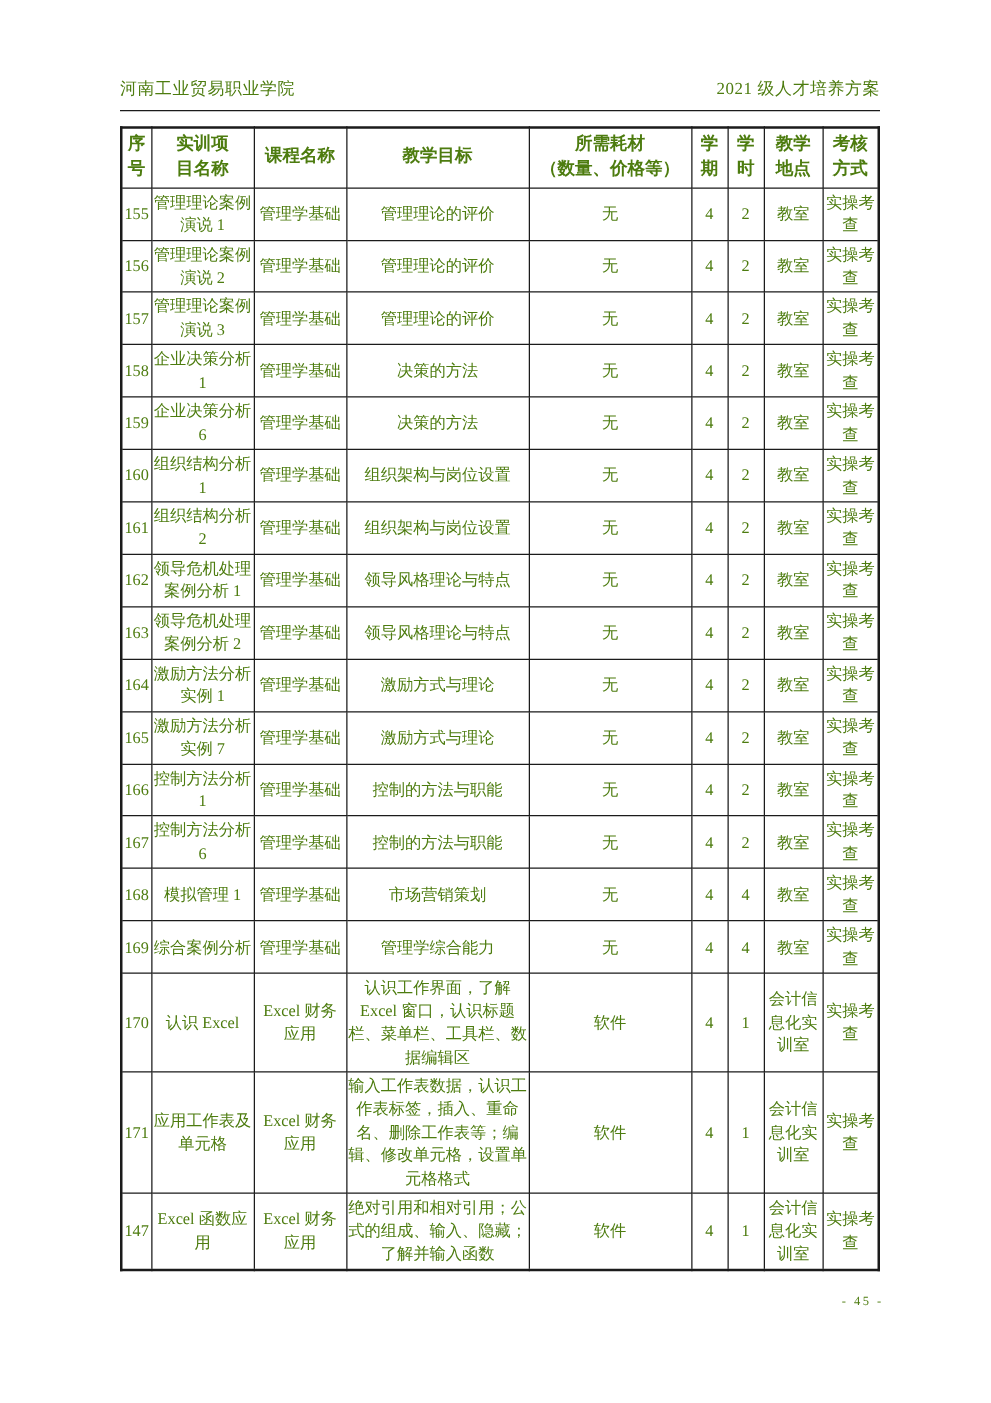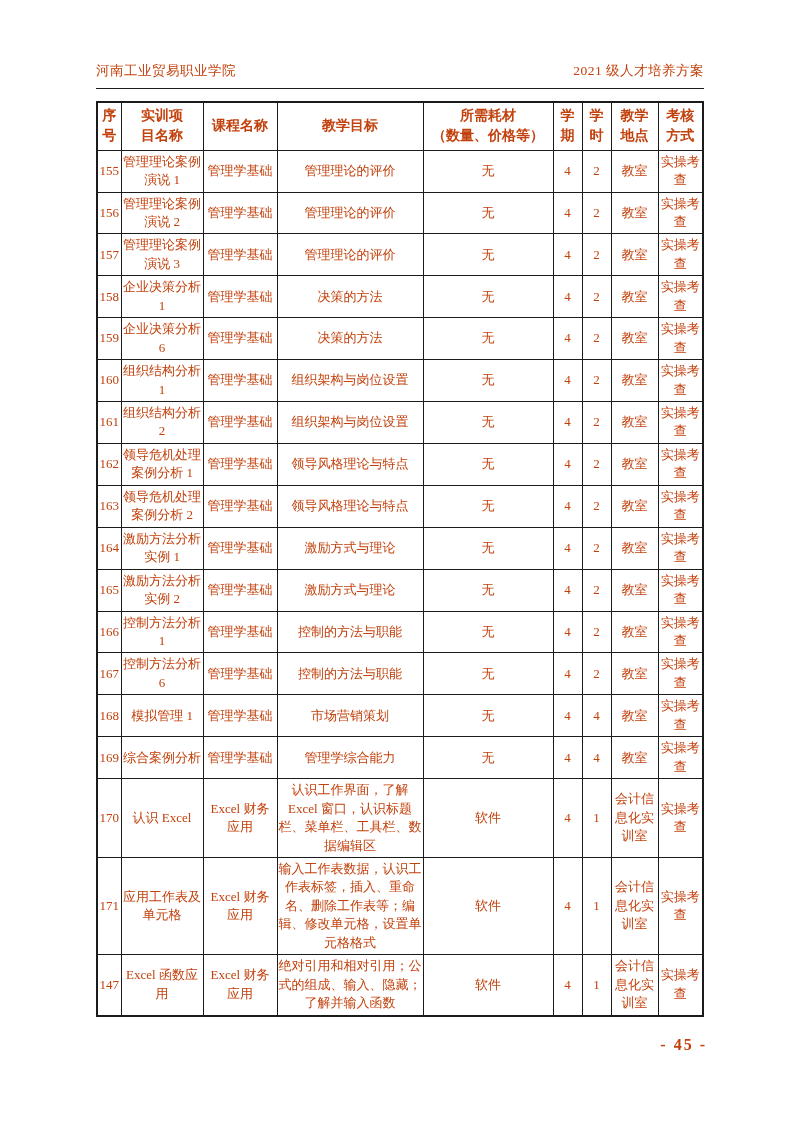--- a/index.html
+++ b/index.html
@@ -1,20 +1,20 @@
 <!DOCTYPE html>
 <html lang="zh"><head>
 <meta charset="utf-8">
 <style>
   html,body{margin:0;padding:0;background:#ffffff;}
   .page{
     position:relative;
     width:793px;height:1122px;
     background:#ffffff;
-    color:#c2410c;
+    color:#4d7c0f;
     font-family:"Liberation Serif","DejaVu Serif",serif;
     overflow:hidden;
   }
   
   .page-header{
     position:absolute;
     left:96px;right:89px;top:62px;
     display:flex;
     justify-content:space-between;
     align-items:flex-end;
@@ -50,23 +50,22 @@
     font-size:13px;
     line-height:1.42;
     padding:2px 1px;
     height:36px;
   }
   .doc-table td.ta-left{text-align:center;}
   
   .page-footer{
     position:absolute;
     right:86px;top:1036px;
-    font-size:16px;
+    font-size:10px;
     letter-spacing:2px;
-    font-weight:bold;
   }
 </style>
 </head>
 <body>
 
 <div class="page">
 
   <div class="page-header">
     <span>河南工业贸易职业学院</span>
     <span>2021 级人才培养方案</span>
@@ -210,21 +209,21 @@
           <td>管理学基础</td>
           <td>激励方式与理论</td>
           <td>无</td>
           <td>4</td>
           <td>2</td>
           <td>教室</td>
           <td>实操考查</td>
         </tr>
         <tr>
           <td>165</td>
-          <td class="ta-left">激励方法分析实例 2</td>
+          <td class="ta-left">激励方法分析实例 7</td>
           <td>管理学基础</td>
           <td>激励方式与理论</td>
           <td>无</td>
           <td>4</td>
           <td>2</td>
           <td>教室</td>
           <td>实操考查</td>
         </tr>
         <tr>
           <td>166</td>

